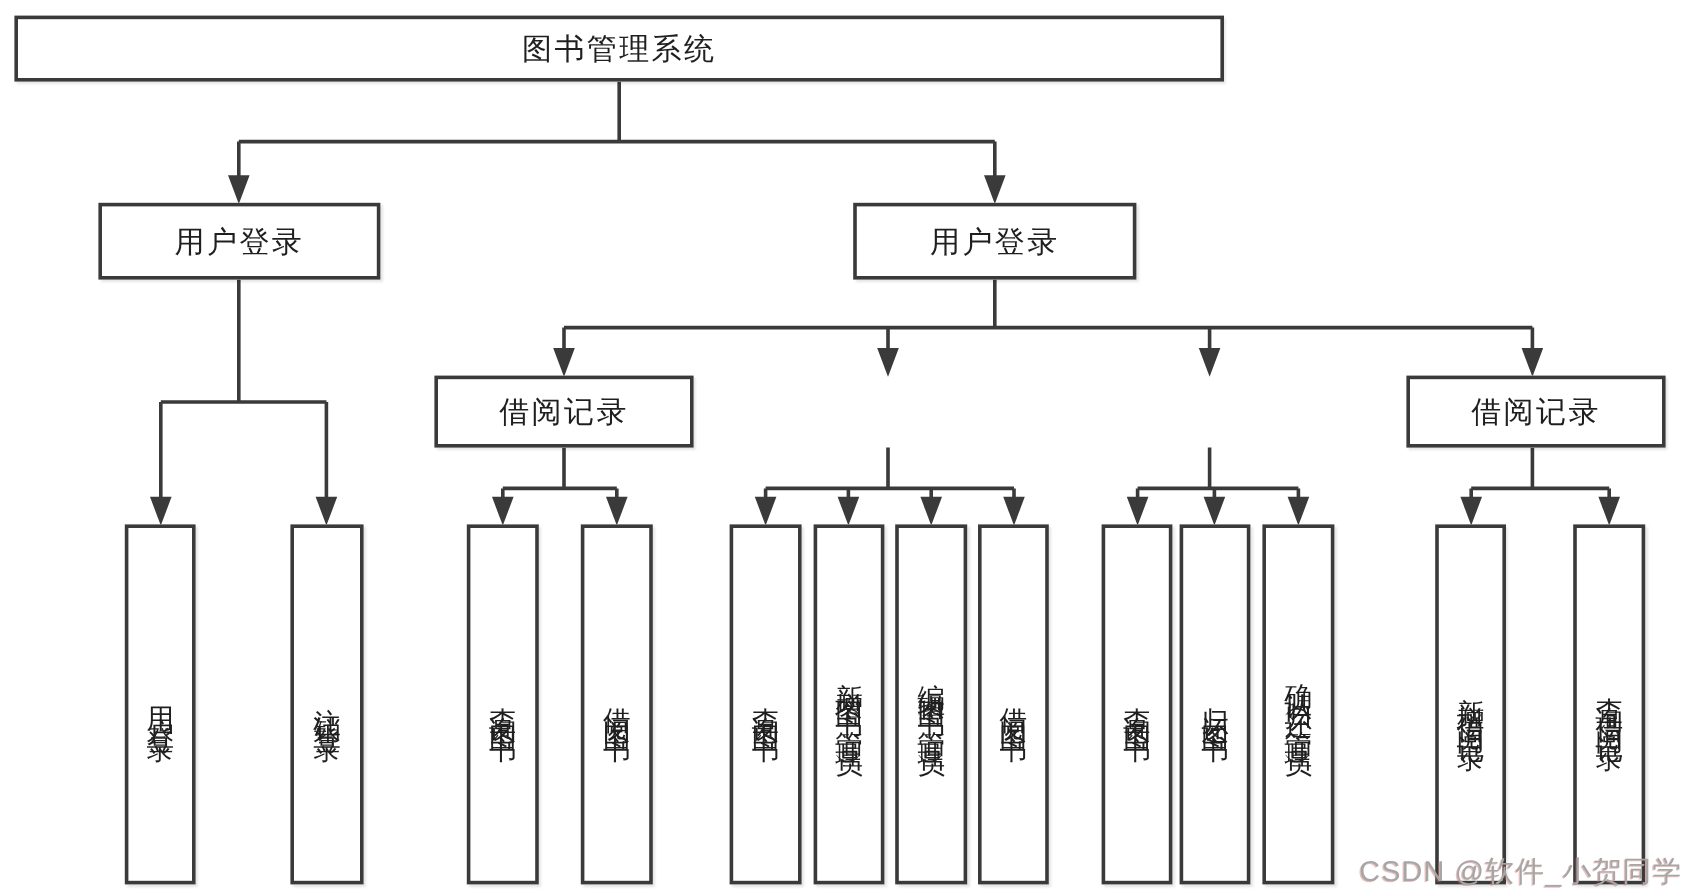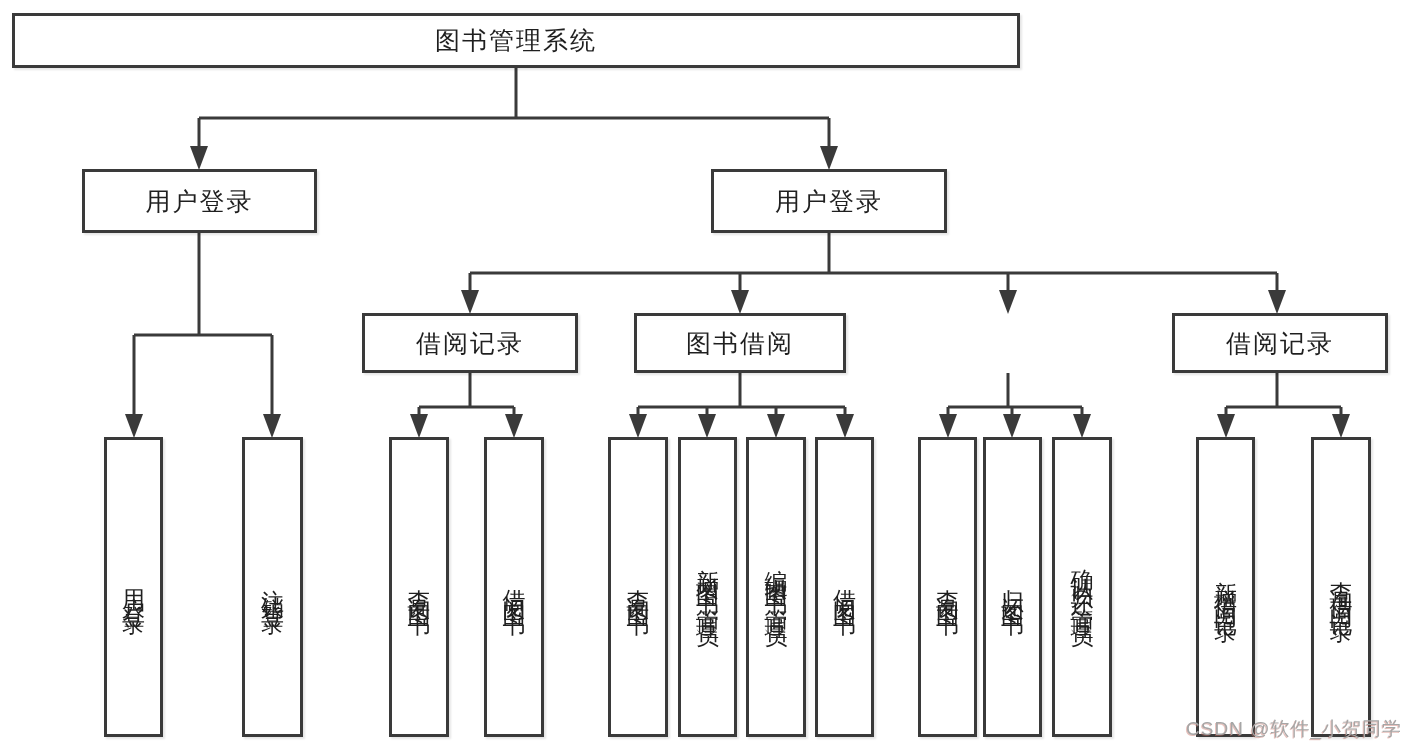--- a/index.html
+++ b/index.html
@@ -50,21 +50,21 @@
     text-orientation: mixed;
     font-size: 23px;
     letter-spacing: 8px;
     line-height: 1;
     white-space: nowrap;
   }
   .watermark {
     position: absolute;
     right: 3px;
     bottom: 5px;
-    font-size: 19px;
+    font-size: 24px;
     letter-spacing: 1px;
     color: #a6a6a6;
     text-shadow: -1px 1px 0 rgba(201,115,105,0.45);
     z-index: 5;
     white-space: nowrap;
   }
 </style>
 </head>
 <body>
 
@@ -120,23 +120,20 @@
   <div class="node" style="left:82px; top:169px; width:235px; height:64px;">
     <span class="label">用户登录</span>
   </div>
   <div class="node" style="left:711px; top:169px; width:236px; height:64px;">
     <span class="label">用户登录</span>
   </div>
 
   <div class="node" style="left:362px; top:313px; width:216px; height:60px;">
     <span class="label">借阅记录</span>
   </div>
-  <div class="node" style="left:634px; top:313px; width:212px; height:60px;">
-    <span class="label">图书借阅</span>
-  </div>
   <div class="node" style="left:1172px; top:313px; width:216px; height:60px;">
     <span class="label">借阅记录</span>
   </div>
 
   <div class="leaf" style="left:104px; width:59px;">
     <span class="vlabel">用户登录</span>
   </div>
   <div class="leaf" style="left:242px; width:61px;">
     <span class="vlabel">注销登录</span>
   </div>

